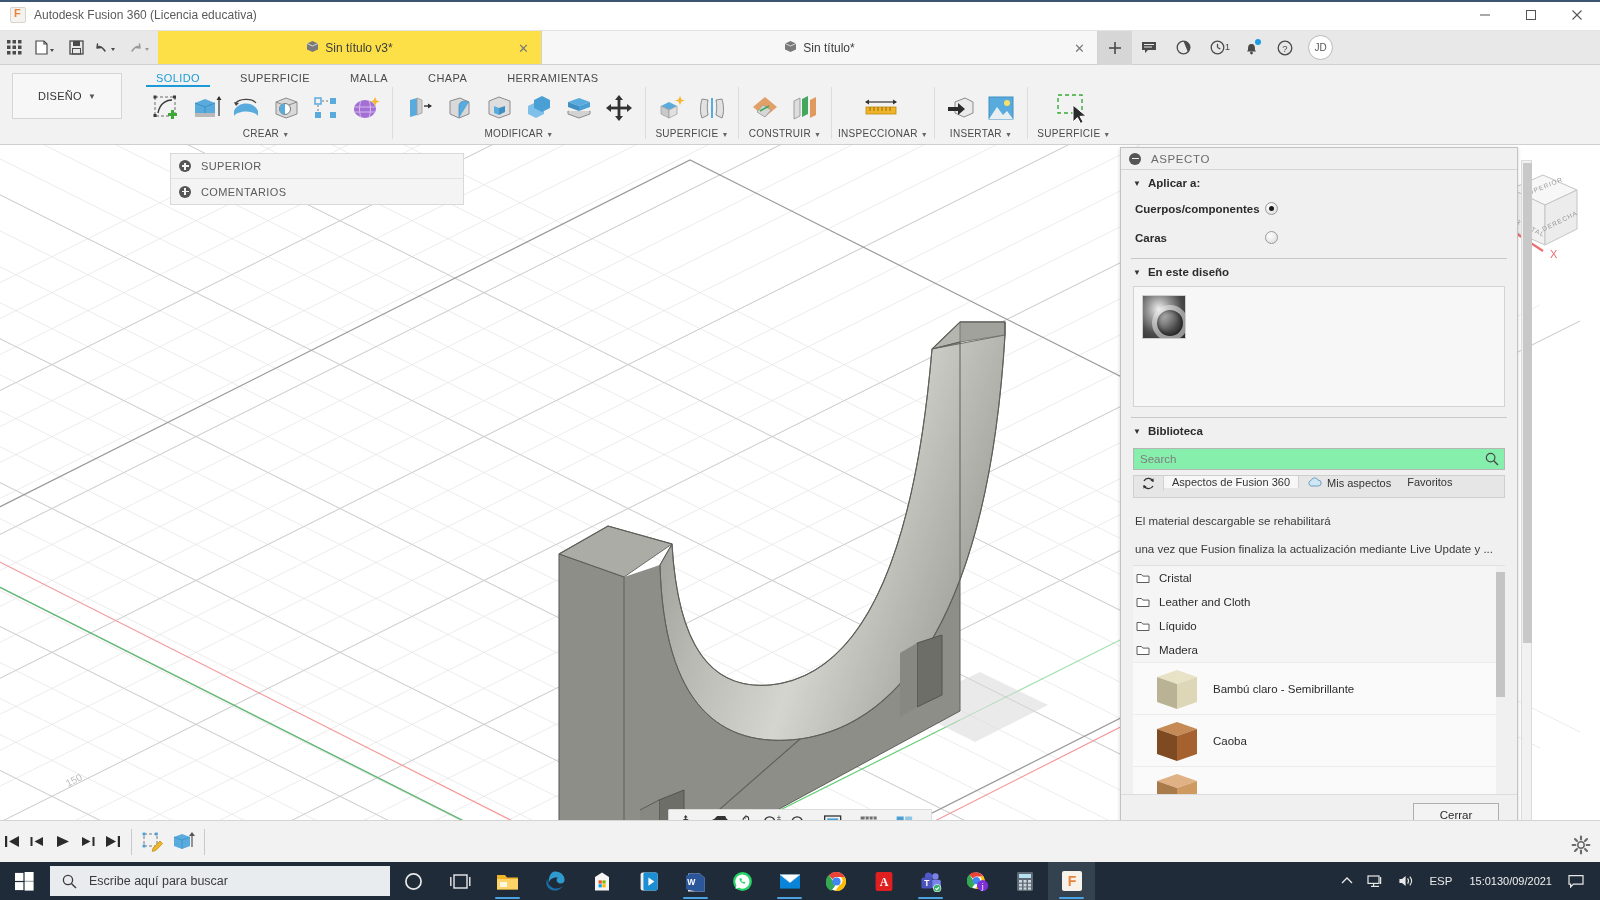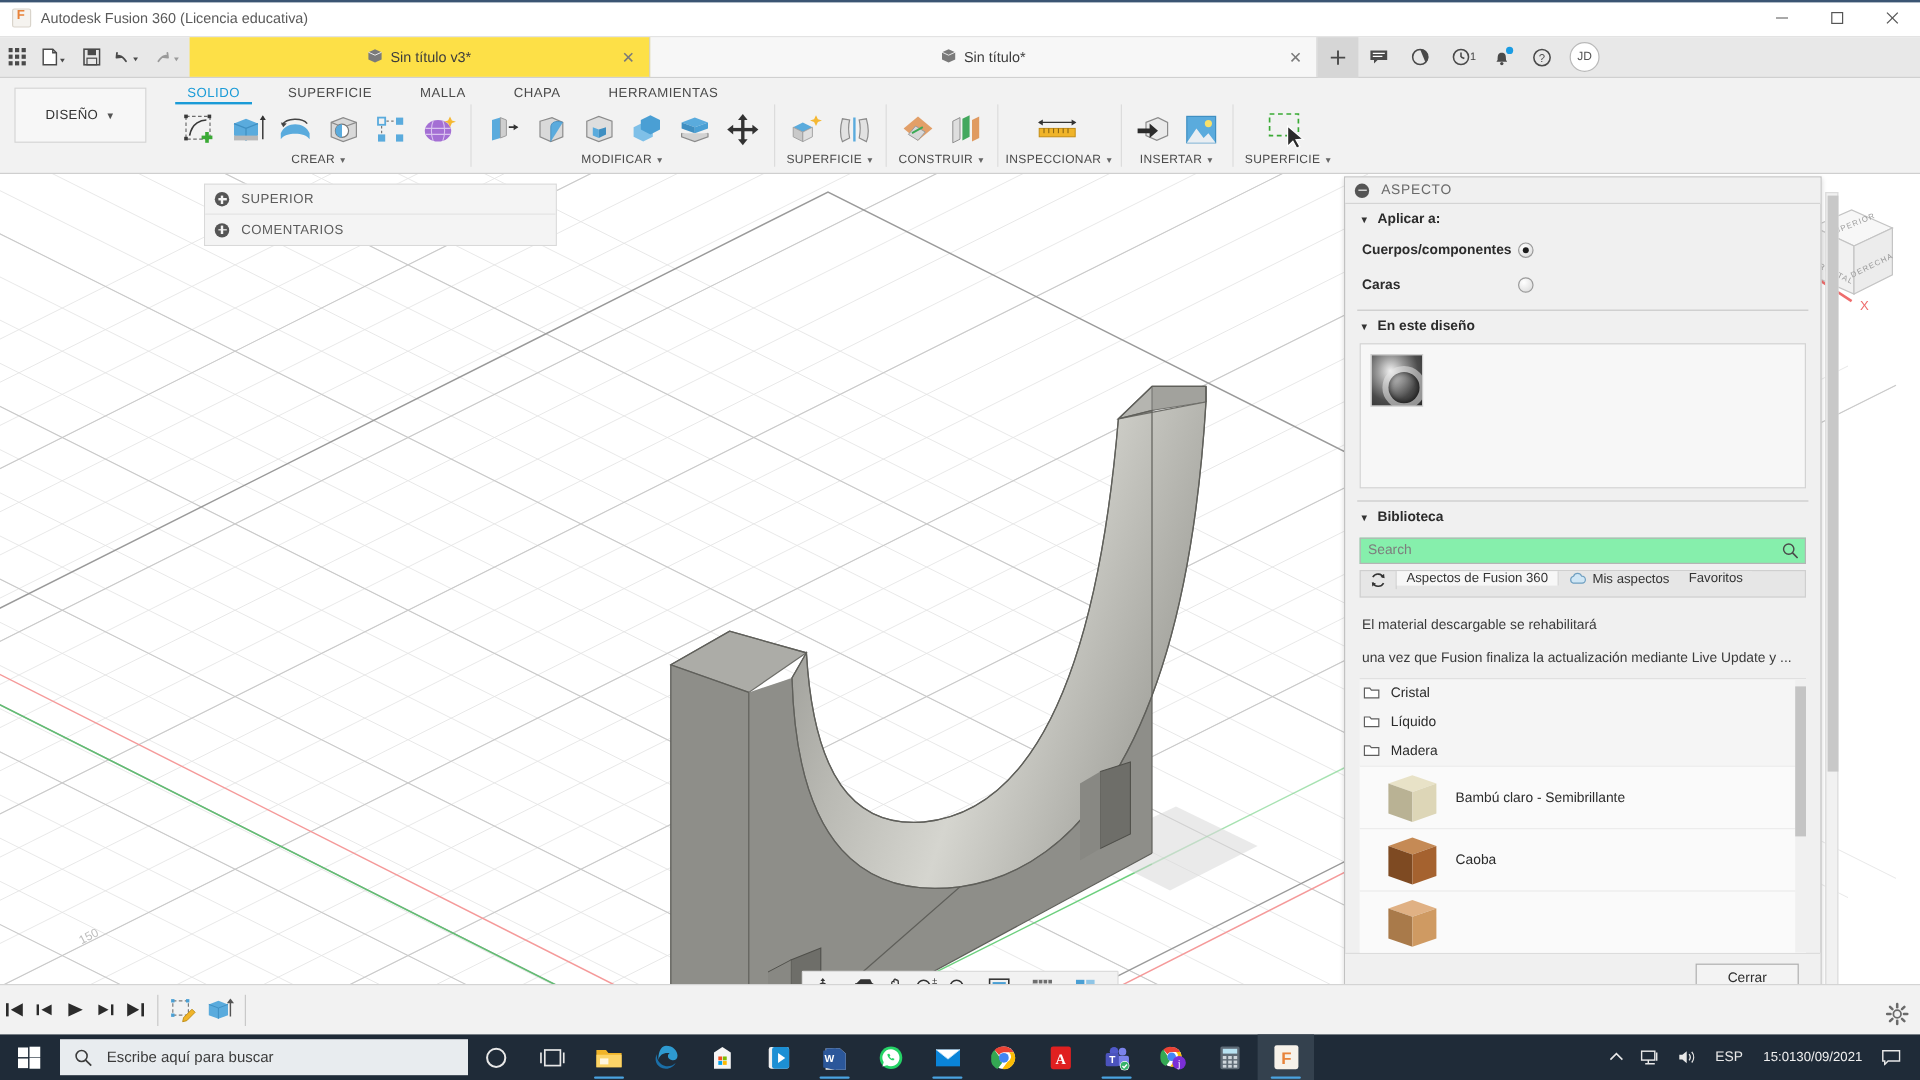--- a/index.html
+++ b/index.html
@@ -1071,20 +1071,28 @@
           </svg>
       </span>
       <span>Cristal</span>
     </div>
     <div class="folder-row">
       <span class="folder-ico">
         <svg width="15" height="13">
             <path d="M1 3.5 h4.5 l1.3 1.6 h6.2 v6.4 h-12 z" fill="#fff" stroke="#5f5f5f" stroke-width="1"></path>
           </svg>
       </span>
+      <span>Leather and Cloth</span>
+    </div>
+    <div class="folder-row">
+      <span class="folder-ico">
+        <svg width="15" height="13">
+            <path d="M1 3.5 h4.5 l1.3 1.6 h6.2 v6.4 h-12 z" fill="#fff" stroke="#5f5f5f" stroke-width="1"></path>
+          </svg>
+      </span>
       <span>Líquido</span>
     </div>
     <div class="folder-row">
       <span class="folder-ico">
         <svg width="15" height="13">
             <path d="M1 3.5 h4.5 l1.3 1.6 h6.2 v6.4 h-12 z" fill="#fff" stroke="#5f5f5f" stroke-width="1"></path>
           </svg>
       </span>
       <span>Madera</span>
     </div>

